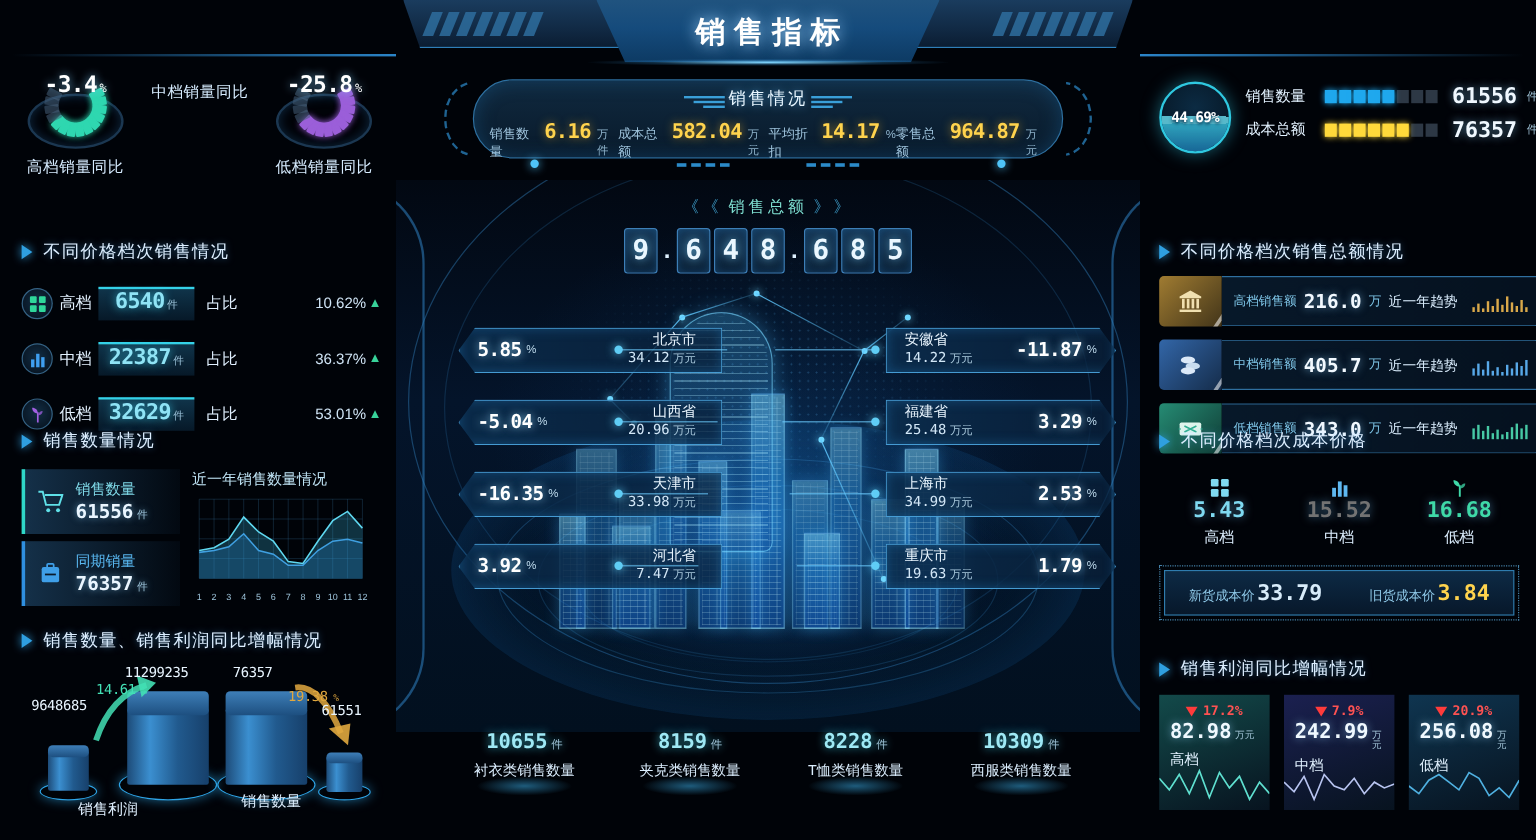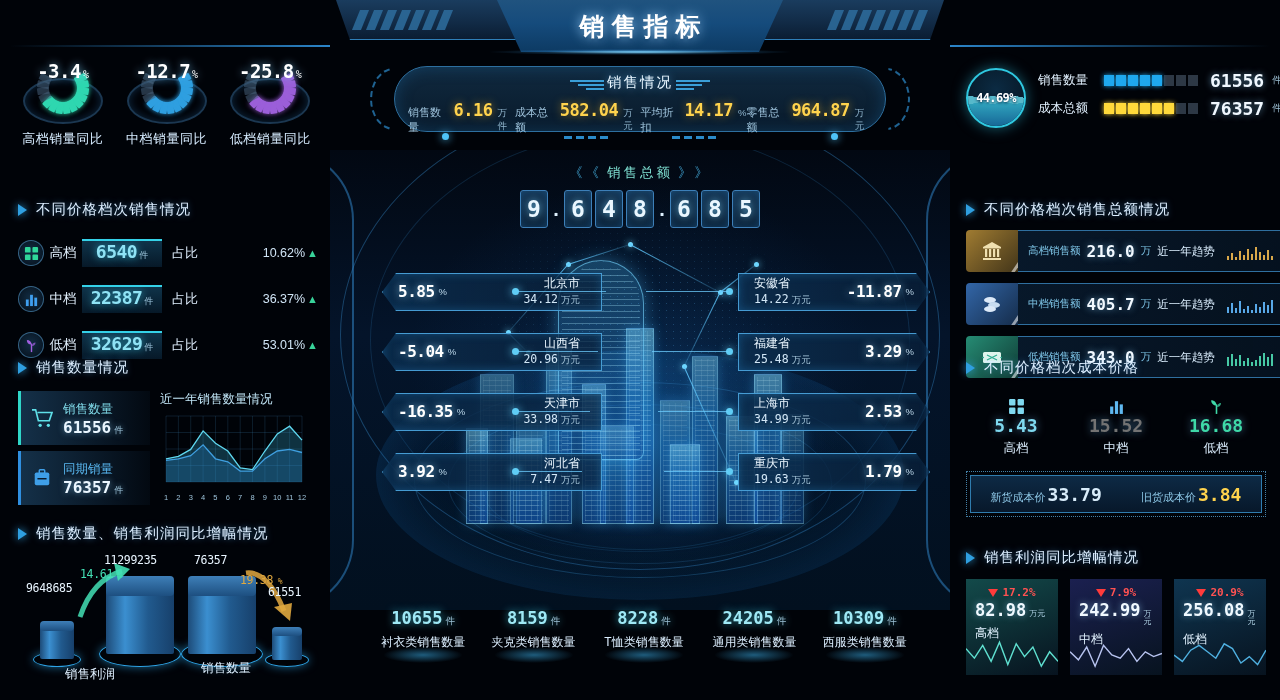--- a/index.html
+++ b/index.html
@@ -434,38 +434,20 @@
           <span class="seg" style="transform:translateX(-50%) rotate(45.38461538461539deg);background:#2fd7b0;box-shadow:0 0 5px #2fd7b0"></span>
           <span class="seg" style="transform:translateX(-50%) rotate(63.53846153846155deg);background:rgba(70,95,120,.55);box-shadow:0 0 5px transparent"></span>
           <span class="seg" style="transform:translateX(-50%) rotate(81.69230769230768deg);background:rgba(70,95,120,.55);box-shadow:0 0 5px transparent"></span>
           <span class="seg" style="transform:translateX(-50%) rotate(99.84615384615384deg);background:rgba(70,95,120,.55);box-shadow:0 0 5px transparent"></span>
           <span class="seg" style="transform:translateX(-50%) rotate(118deg);background:rgba(70,95,120,.55);box-shadow:0 0 5px transparent"></span>
         <div class="val">-3.4<small>%</small></div>
       </div>
       <div class="cap">高档销量同比</div>
     </div>
       <div class="gauge">
-      <div class="ring">
-        <div class="base"></div>
-        <span class="seg" style="transform:translateX(-50%) rotate(-118deg);background:#2f9fe0;box-shadow:0 0 5px #2f9fe0"></span>
-          <span class="seg" style="transform:translateX(-50%) rotate(-99.84615384615384deg);background:#2f9fe0;box-shadow:0 0 5px #2f9fe0"></span>
-          <span class="seg" style="transform:translateX(-50%) rotate(-81.6923076923077deg);background:#2f9fe0;box-shadow:0 0 5px #2f9fe0"></span>
-          <span class="seg" style="transform:translateX(-50%) rotate(-63.53846153846154deg);background:#2f9fe0;box-shadow:0 0 5px #2f9fe0"></span>
-          <span class="seg" style="transform:translateX(-50%) rotate(-45.38461538461539deg);background:#2f9fe0;box-shadow:0 0 5px #2f9fe0"></span>
-          <span class="seg" style="transform:translateX(-50%) rotate(-27.230769230769226deg);background:#2f9fe0;box-shadow:0 0 5px #2f9fe0"></span>
-          <span class="seg" style="transform:translateX(-50%) rotate(-9.07692307692308deg);background:#2f9fe0;box-shadow:0 0 5px #2f9fe0"></span>
-          <span class="seg" style="transform:translateX(-50%) rotate(9.076923076923066deg);background:#2f9fe0;box-shadow:0 0 5px #2f9fe0"></span>
-          <span class="seg" style="transform:translateX(-50%) rotate(27.230769230769226deg);background:#2f9fe0;box-shadow:0 0 5px #2f9fe0"></span>
-          <span class="seg" style="transform:translateX(-50%) rotate(45.38461538461539deg);background:#2f9fe0;box-shadow:0 0 5px #2f9fe0"></span>
-          <span class="seg" style="transform:translateX(-50%) rotate(63.53846153846155deg);background:rgba(70,95,120,.55);box-shadow:0 0 5px transparent"></span>
-          <span class="seg" style="transform:translateX(-50%) rotate(81.69230769230768deg);background:rgba(70,95,120,.55);box-shadow:0 0 5px transparent"></span>
-          <span class="seg" style="transform:translateX(-50%) rotate(99.84615384615384deg);background:rgba(70,95,120,.55);box-shadow:0 0 5px transparent"></span>
-          <span class="seg" style="transform:translateX(-50%) rotate(118deg);background:rgba(70,95,120,.55);box-shadow:0 0 5px transparent"></span>
-        <div class="val">-12.7<small>%</small></div>
-      </div>
       <div class="cap">中档销量同比</div>
     </div>
       <div class="gauge">
       <div class="ring">
         <div class="base"></div>
         <span class="seg" style="transform:translateX(-50%) rotate(-118deg);background:#9b5fd9;box-shadow:0 0 5px #9b5fd9"></span>
           <span class="seg" style="transform:translateX(-50%) rotate(-99.84615384615384deg);background:#9b5fd9;box-shadow:0 0 5px #9b5fd9"></span>
           <span class="seg" style="transform:translateX(-50%) rotate(-81.6923076923077deg);background:#9b5fd9;box-shadow:0 0 5px #9b5fd9"></span>
           <span class="seg" style="transform:translateX(-50%) rotate(-63.53846153846154deg);background:#9b5fd9;box-shadow:0 0 5px #9b5fd9"></span>
           <span class="seg" style="transform:translateX(-50%) rotate(-45.38461538461539deg);background:#9b5fd9;box-shadow:0 0 5px #9b5fd9"></span>
@@ -915,26 +897,20 @@
      <span class="glow"></span>
    </div>
       <div class="cat">
      <span class="trap"></span>
      <div class="cv">8228<span>件</span></div>
      <div class="cn">T恤类销售数量</div>
      <span class="glow"></span>
    </div>
       <div class="cat">
      <span class="trap"></span>
-     <div class="cv">24205<span>件</span></div>
-     <div class="cn">通用类销售数量</div>
-     <span class="glow"></span>
-   </div>
-      <div class="cat">
-     <span class="trap"></span>
      <div class="cv">10309<span>件</span></div>
      <div class="cn">西服类销售数量</div>
      <span class="glow"></span>
    </div>
     </div>
 
   <div class="rg-wrap">
     <div class="liquid">
       <div class="fill"></div>
       <div class="pc">44.69%</div>

